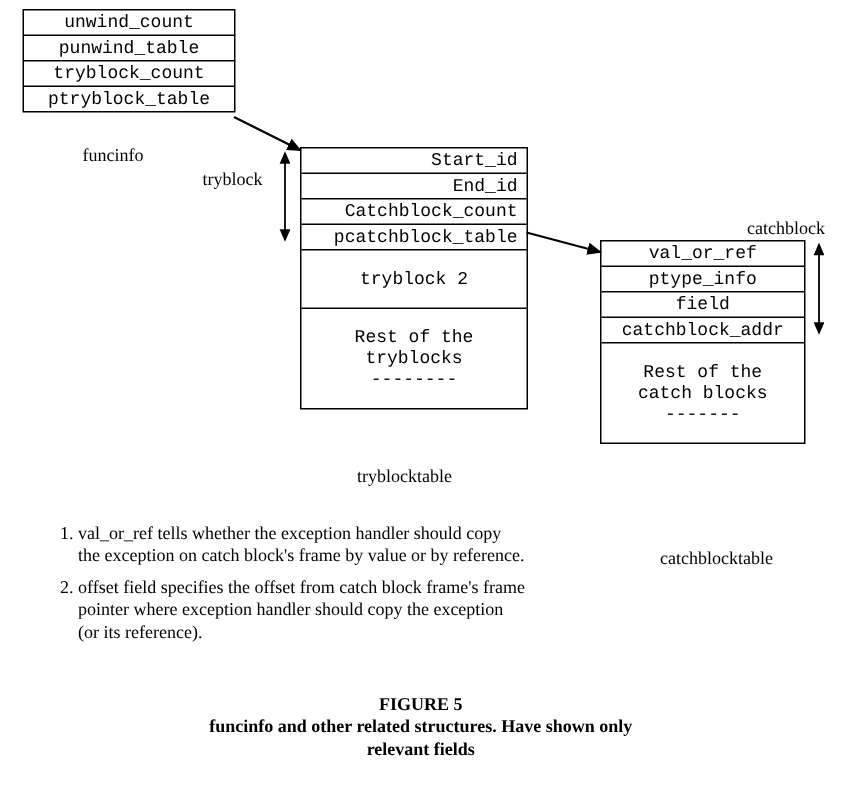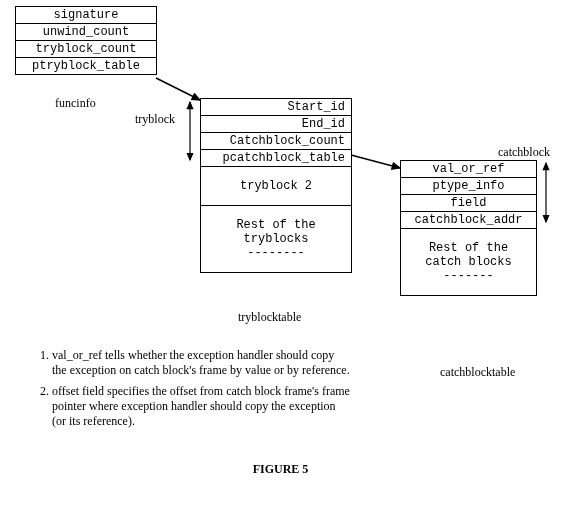--- a/index.html
+++ b/index.html
@@ -54,22 +54,22 @@
     position: absolute;
     left: 0; top: 0;
     width: 565px; height: 524px;
     pointer-events: none;
   }
 </style>
 </head>
 <body>
 
 <div class="box" style="left:15px; top:6px; width:140px;">
-  <div class="row center">signature</div>
   <div class="row center">unwind_count</div>
+  <div class="row center">punwind_table</div>
   <div class="row center">tryblock_count</div>
   <div class="row center">ptryblock_table</div>
 </div>
 <div class="label" style="left:55px; top:96px;">funcinfo</div>
 
 <div class="box" style="left:200px; top:98px; width:150px;">
   <div class="row">Start_id</div>
   <div class="row">End_id</div>
   <div class="row">Catchblock_count</div>
   <div class="row">pcatchblock_table</div>
@@ -95,20 +95,21 @@
 
 <div class="notes" style="left:30px; top:348px;">
   <ol>
     <li>val_or_ref tells whether the exception handler should copy the exception on catch block's frame by value or by reference.</li>
     <li>offset field  specifies the offset from catch block frame's frame pointer where exception handler should copy the exception  (or its reference).</li>
   </ol>
 </div>
 
 <div class="caption" style="top:462px;">
   <div class="ttl">FIGURE 5</div>
+  <div class="bold" style="font-weight:bold; width:300px; margin:0 auto;">funcinfo and other related structures. Have shown only relevant fields</div>
 </div>
 
 <svg class="arrows">
   <defs>
     <marker id="ah" markerWidth="8" markerHeight="8" refX="6" refY="3" orient="auto">
       <path d="M0,0 L7,3 L0,6 Z" fill="#000"></path>
     </marker>
     <marker id="ah2" markerWidth="8" markerHeight="8" refX="1" refY="3" orient="auto">
       <path d="M7,0 L0,3 L7,6 Z" fill="#000"></path>
     </marker>

